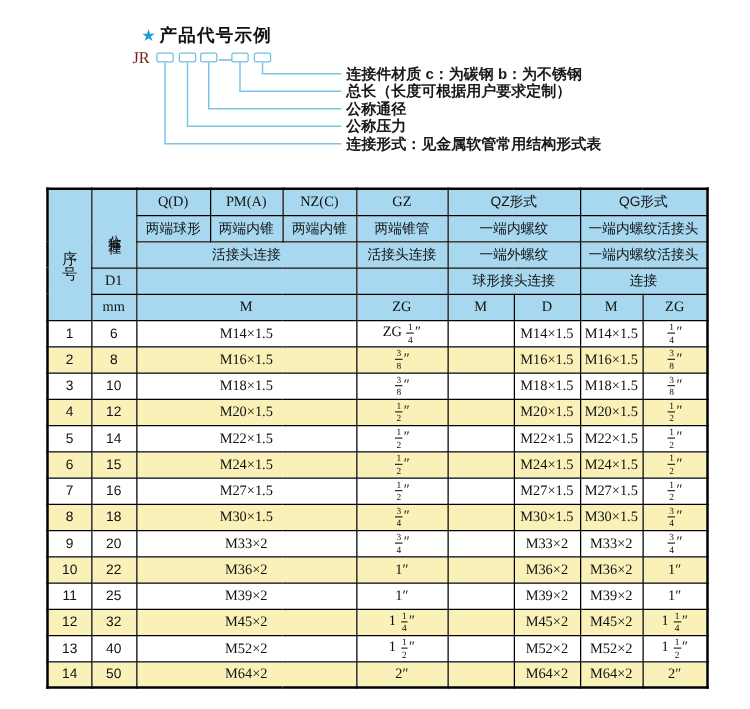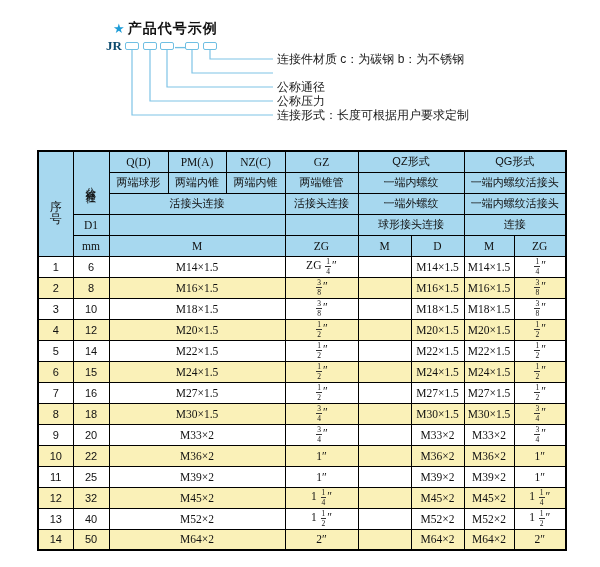--- a/index.html
+++ b/index.html
@@ -3,25 +3,25 @@
 <meta charset="utf-8">
 <style>
   * { margin:0; padding:0; box-sizing:border-box; }
   body { background:#ffffff; font-family:"Liberation Sans","DejaVu Sans",sans-serif; }
   .page { position:relative; width:600px; height:567px; background:#ffffff; overflow:hidden; }
 
   
   .diagram { position:absolute; left:0; top:0; width:600px; height:150px; }
   .diag-heading { position:absolute; left:113px; top:20px; font-size:14px; font-weight:bold; color:#111; letter-spacing:1px; }
   .star { color:#1e9cd7; font-size:13px; margin-right:2px; font-weight:normal; }
-  .code-prefix { position:absolute; left:106px; top:38px; font-size:13px; font-weight:bold; color:#0c4a6e;
+  .code-prefix { position:absolute; left:106px; top:38px; font-size:13px; font-weight:normal; color:#7f1d1d;
                  font-family:"Liberation Serif","DejaVu Serif",serif; }
   .code-box { position:absolute; top:42px; width:14px; height:8px; border:1px solid #6fbfe3; border-radius:2px; background:#fff; }
   .code-dash { position:absolute; left:175px; top:40px; color:#6fbfe3; font-size:12px; font-weight:bold; }
-  .diag-label { position:absolute; left:277px; height:14px; line-height:14px; font-size:12px; font-weight:400; color:#1a1a1a; white-space:nowrap; }
+  .diag-label { position:absolute; left:277px; height:14px; line-height:14px; font-size:12px; font-weight:700; color:#1a1a1a; white-space:nowrap; }
   .conn-svg { position:absolute; left:0; top:0; width:600px; height:150px; }
 
   
   .table-title { position:absolute; left:36px; top:125px; font-size:19px; font-weight:bold; letter-spacing:4px;
                  color:#000; font-family:"DejaVu Serif","Liberation Serif",serif; }
 
   
   .ref-table { position:absolute; left:37px; top:150px; border-collapse:collapse; table-layout:fixed;
                border:2px solid #000; font-size:11px; color:#111; }
   .ref-table th, .ref-table td { border:1px solid #000; text-align:center; vertical-align:middle;
@@ -55,23 +55,24 @@
     </svg>
     <div class="diag-heading"><span class="star">★</span><span>产品代号示例</span></div>
     <div class="code-prefix">JR</div>
     <div class="code-box" style="left:125px"></div>
     <div class="code-box" style="left:143px"></div>
     <div class="code-box" style="left:160px"></div>
     <div class="code-dash">—</div>
     <div class="code-box" style="left:185px"></div>
     <div class="code-box" style="left:203px"></div>
     <div class="diag-label" style="top:52px">连接件材质  c：为碳钢  b：为不锈钢</div>
+    <div class="diag-label" style="top:66px">总长（长度可根据用户要求定制）</div>
     <div class="diag-label" style="top:80px">公称通径</div>
     <div class="diag-label" style="top:94px">公称压力</div>
-    <div class="diag-label" style="top:108px">连接形式：长度可根据用户要求定制</div>
+    <div class="diag-label" style="top:108px">连接形式：见金属软管常用结构形式表</div>
   </div>
 
 
   <table class="ref-table">
     <colgroup>
       <col style="width:35px">
         <col style="width:36px">
         <col style="width:59px">
         <col style="width:58px">
       <col style="width:59px">

